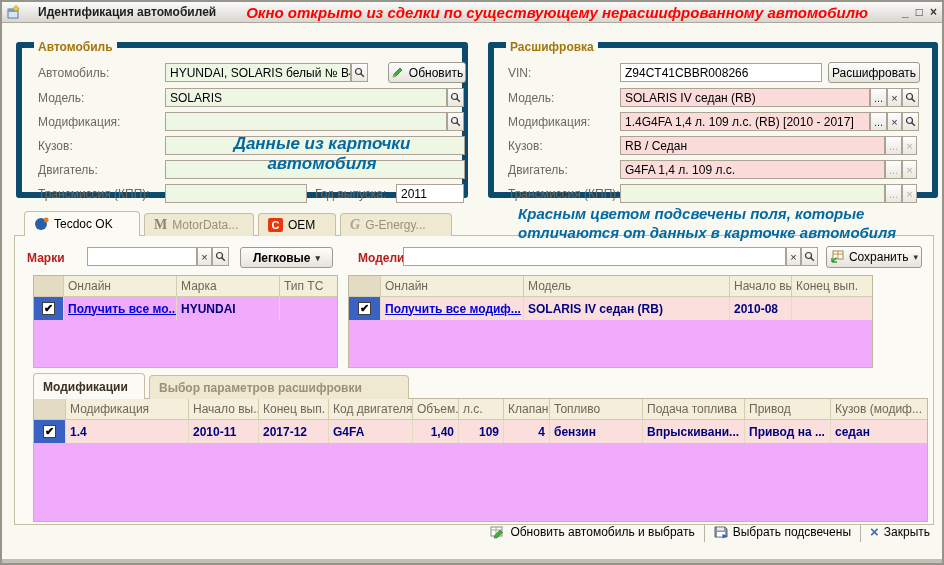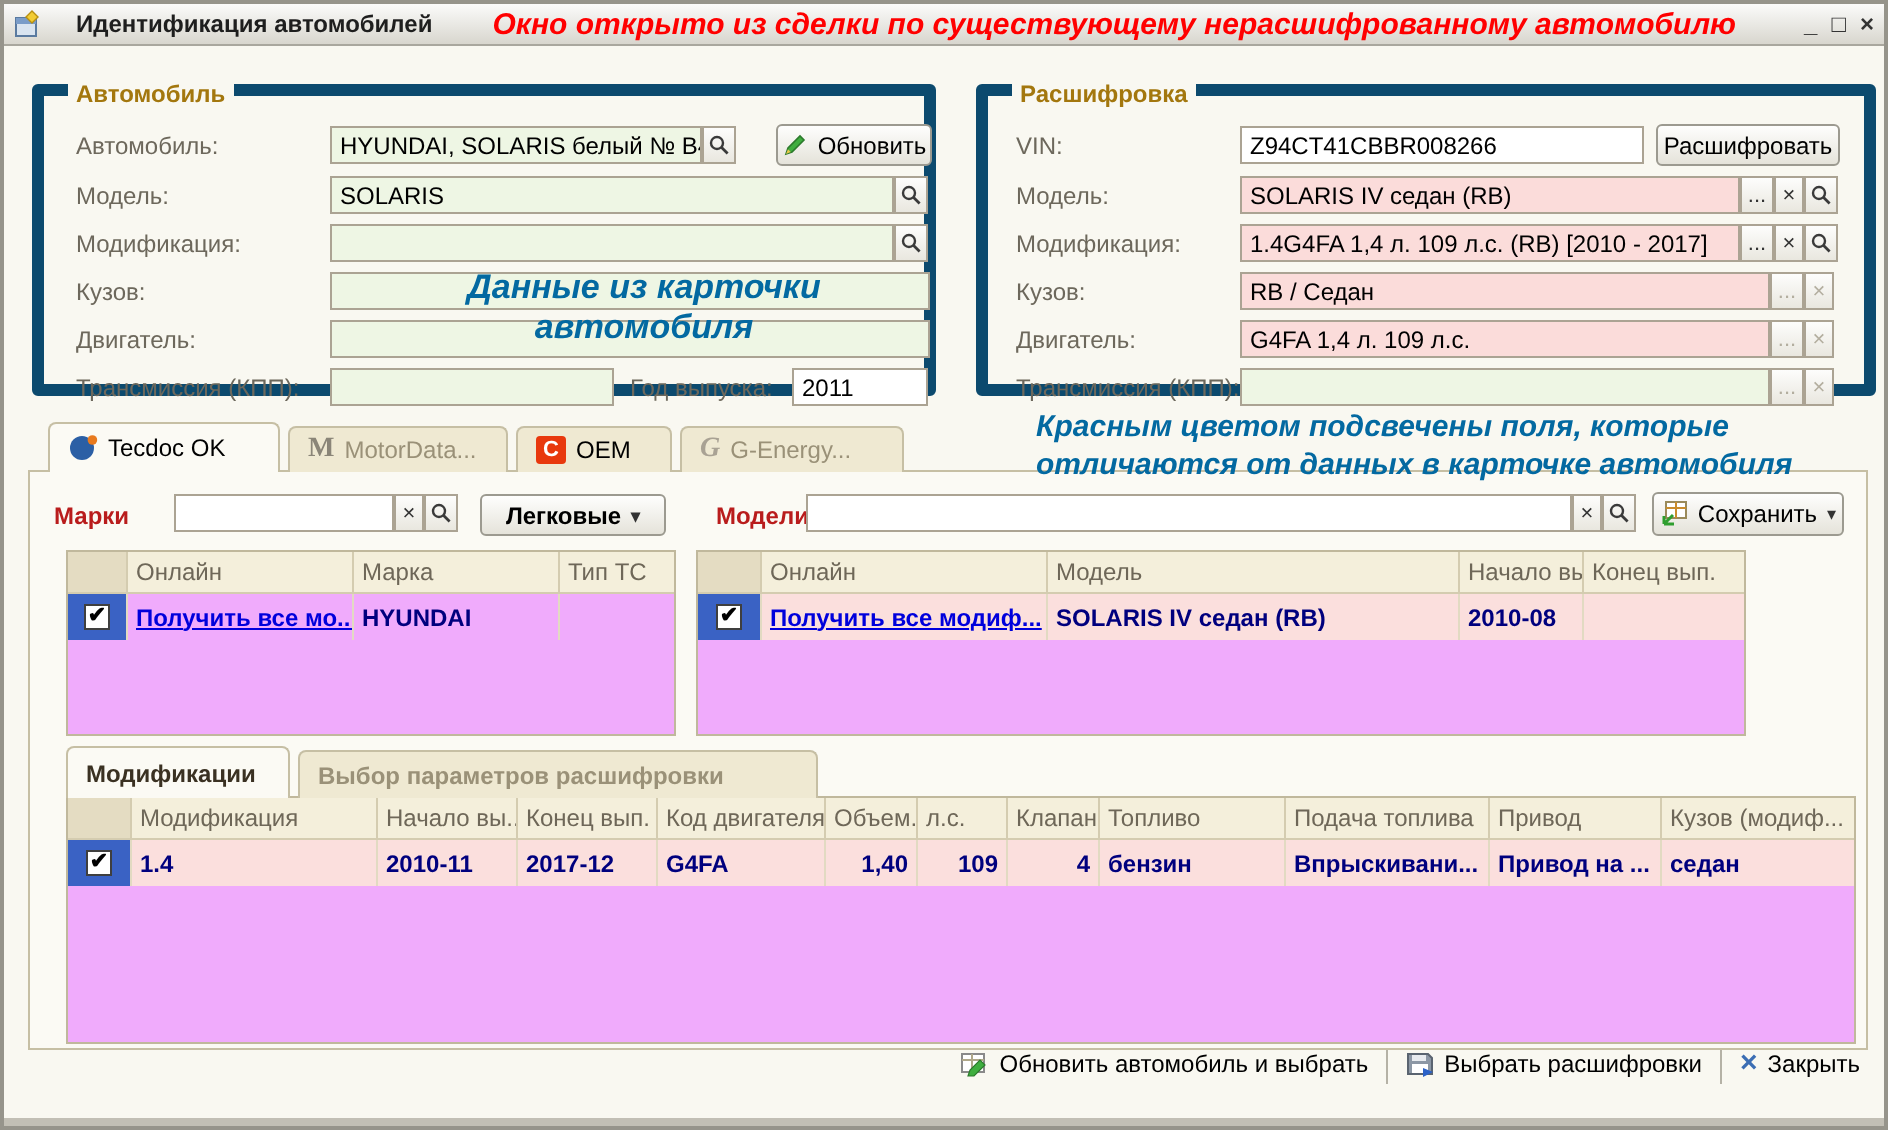--- a/index.html
+++ b/index.html
@@ -343,21 +343,21 @@
       <span>Обновить автомобиль и выбрать</span>
     </div>
     <div class="fsep"></div>
     <div class="fbtn">
       <svg width="14" height="14" viewBox="0 0 14 14">
         <path d="M1 2 L11 2 L13 4 L13 12 L1 12 Z" fill="#8C97A5" stroke="#5A6470"></path>
         <rect x="3" y="2.5" width="7" height="3" fill="#E8EBEF"></rect>
         <rect x="3" y="7" width="8" height="4.5" fill="#FFF"></rect>
         <path d="M8.5 9 L13.5 11 L8.5 13.5 Z" fill="#2C62C8"></path>
       </svg>
-      <span>Выбрать расшифровки</span>
+      <span>Выбрать подсвечены</span>
     </div>
     <div class="fsep"></div>
     <div class="fbtn">
       <span class="blue-x">×</span>
       <span>Закрыть</span>
     </div>
   </div>
 
   <div class="bottom-edge"></div>
 </div>

